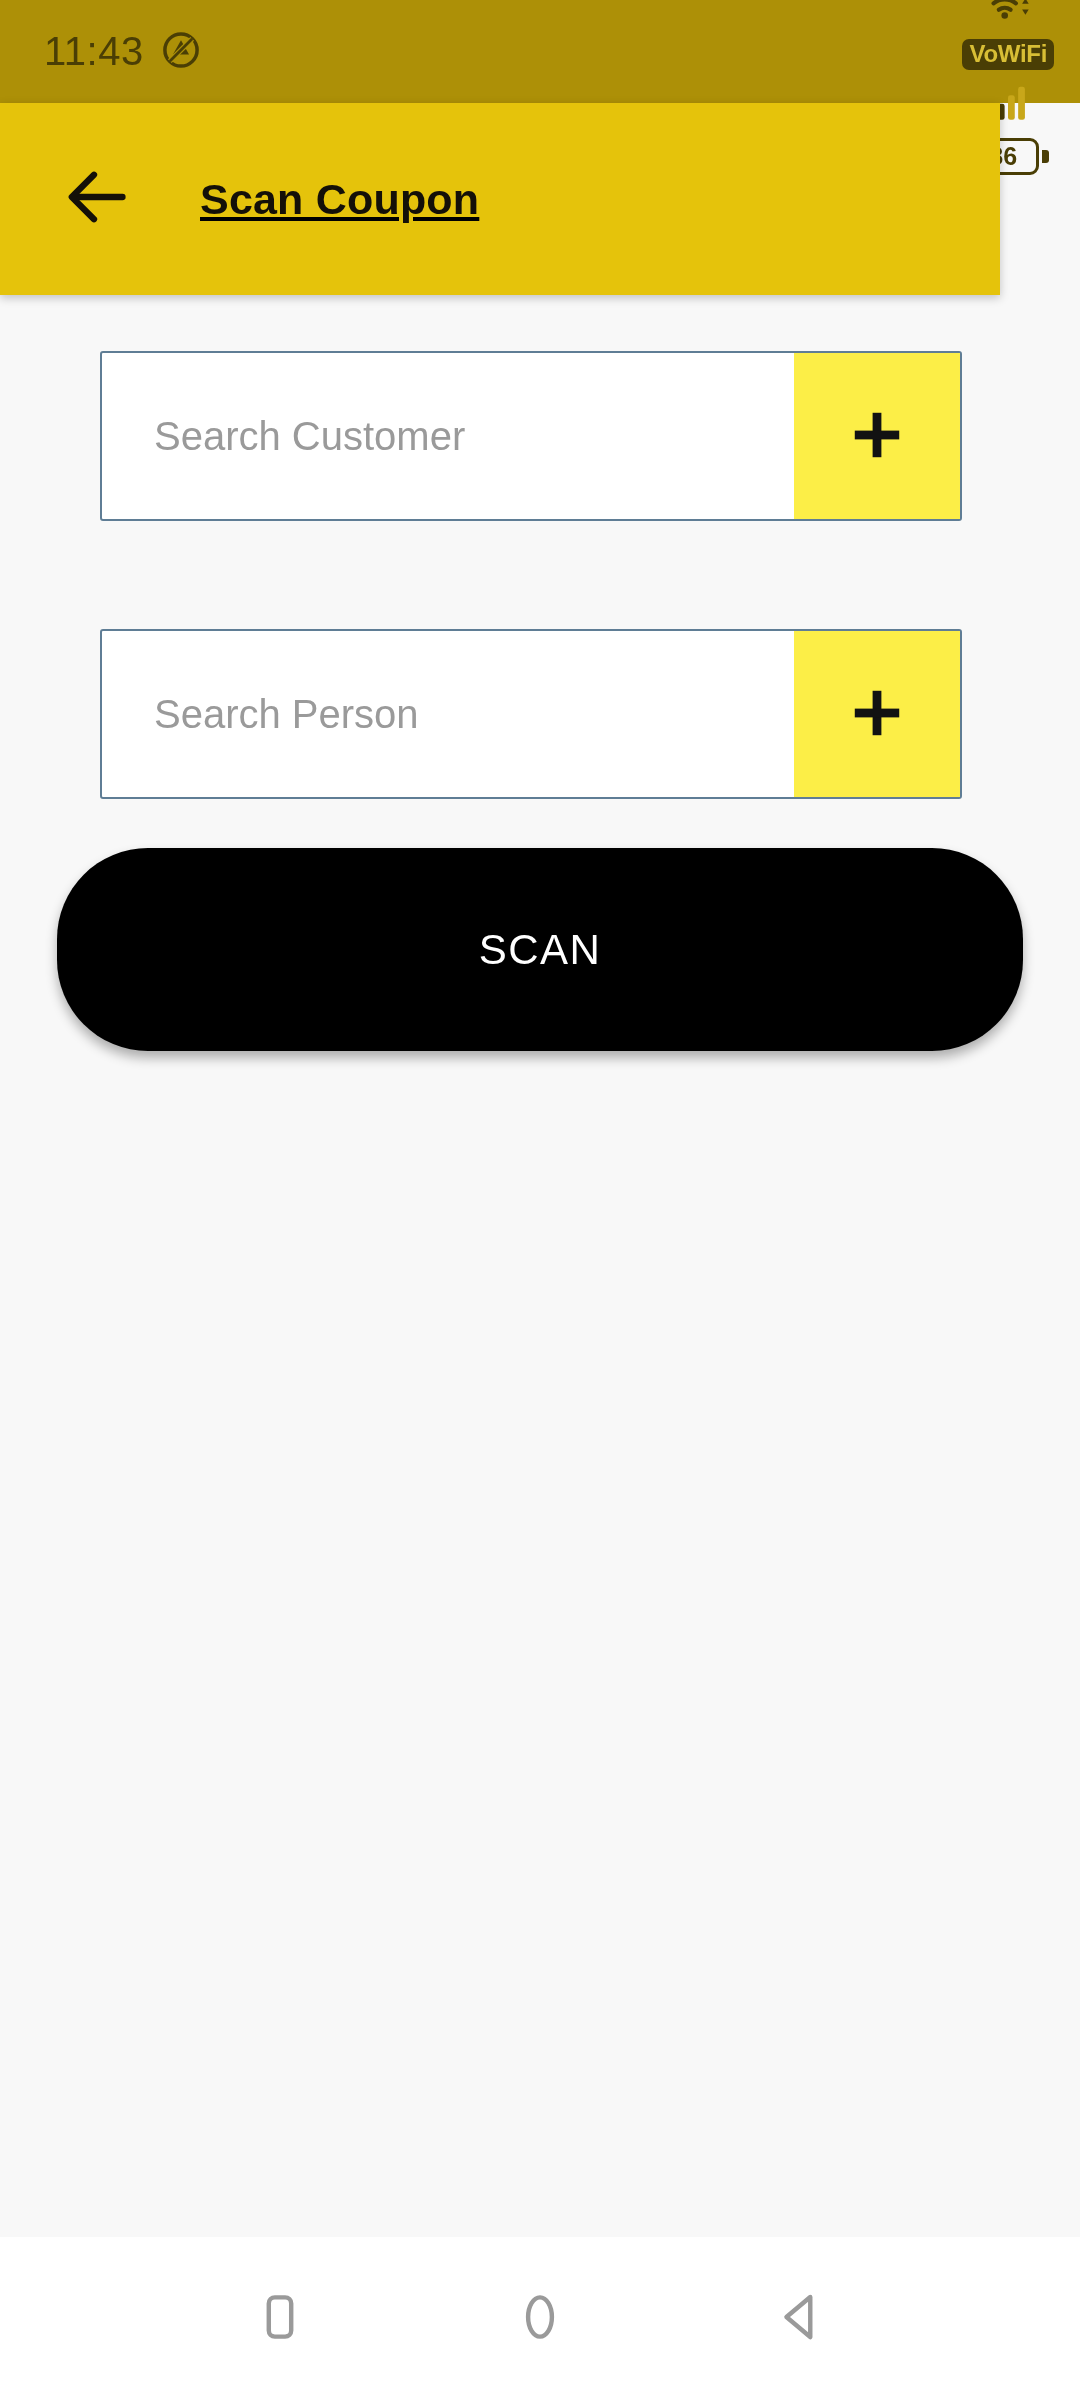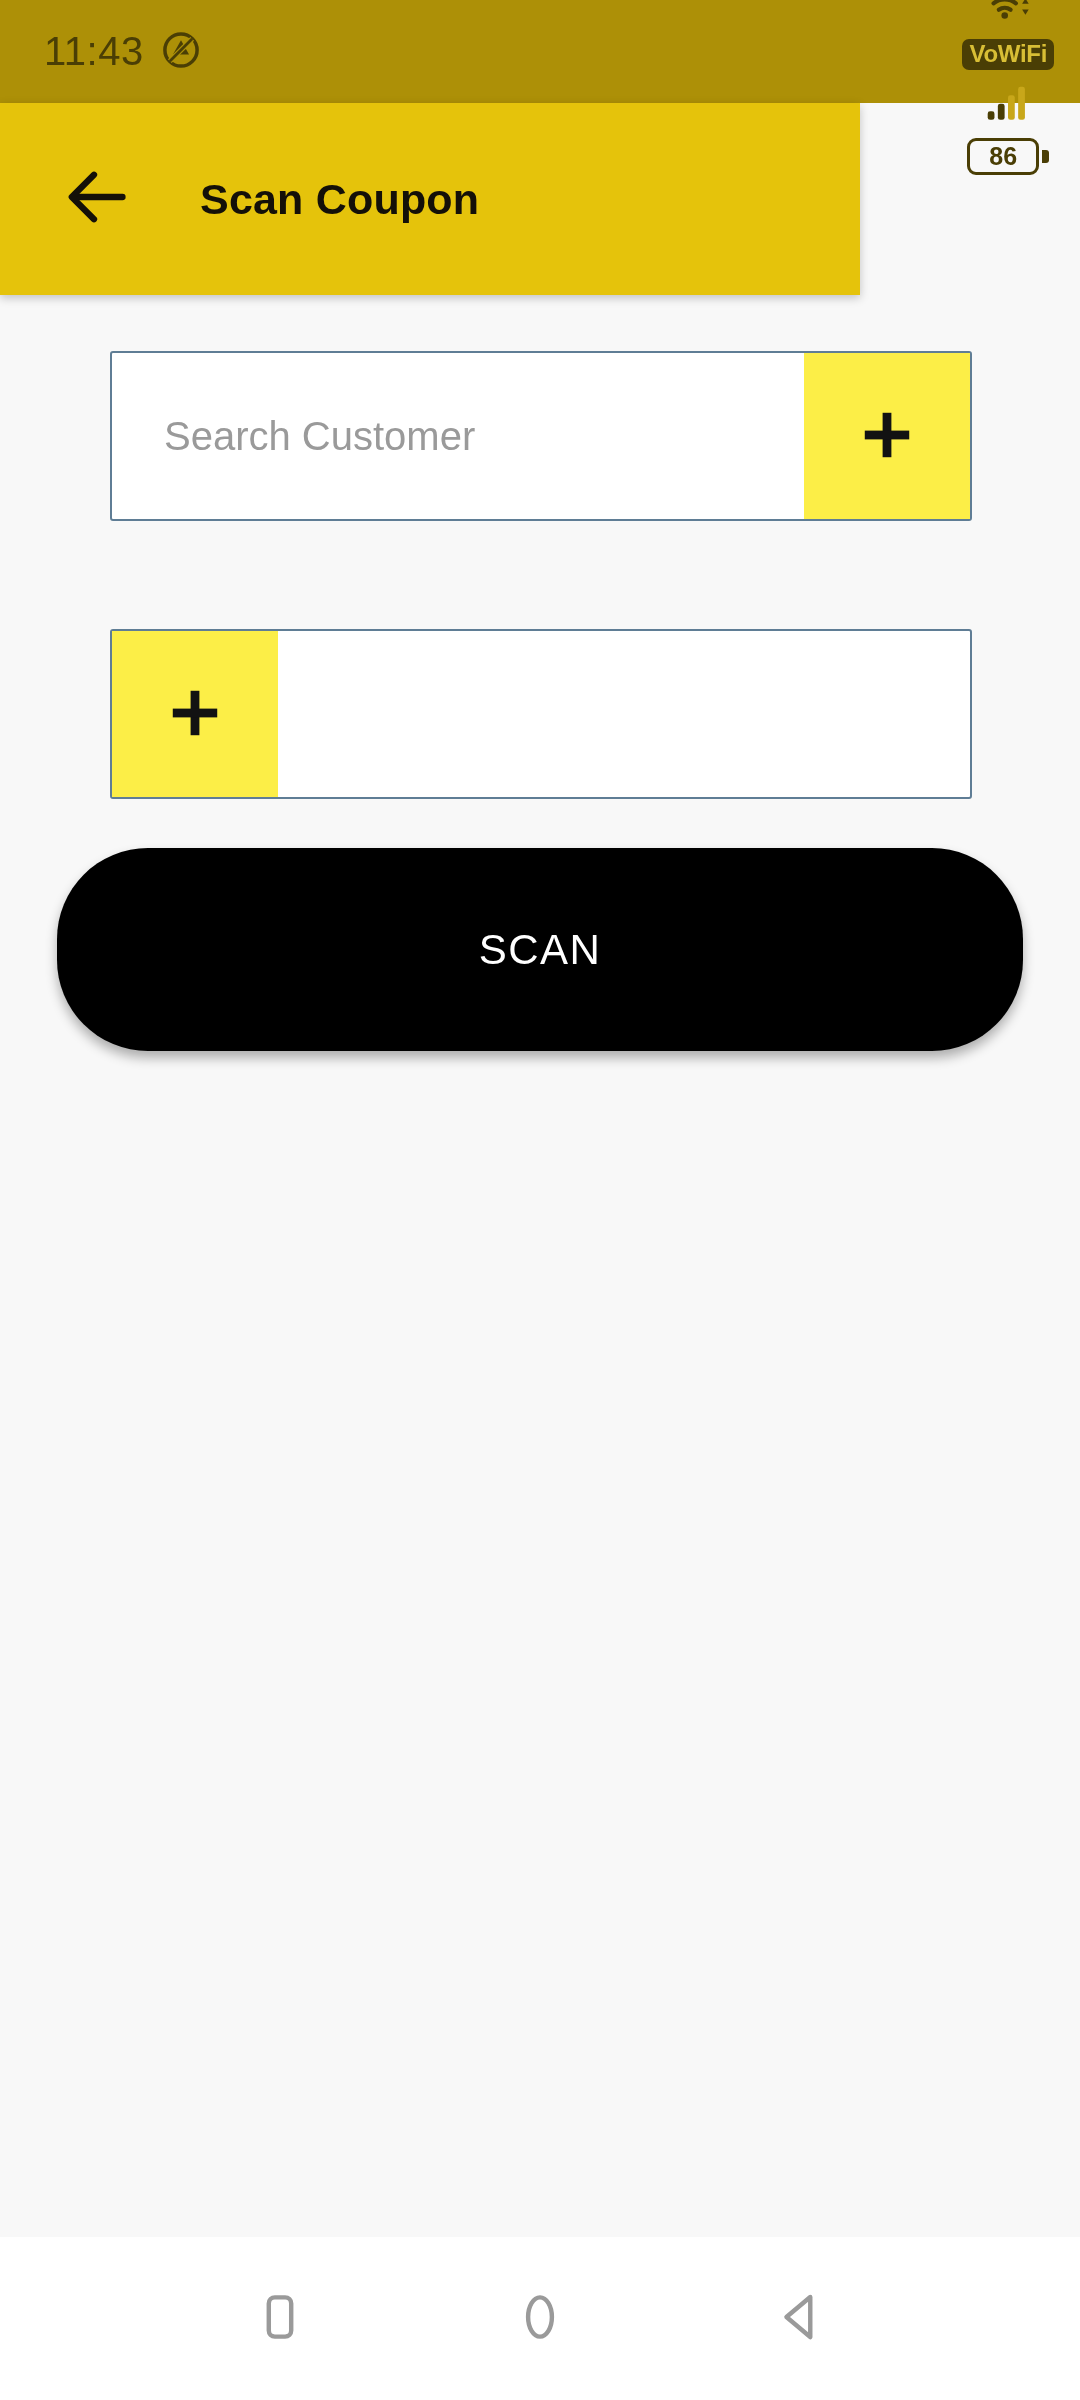--- a/index.html
+++ b/index.html
@@ -54,25 +54,26 @@
   }
   #battery-cap {
     width:7px; height:13px;
     background:#4A3E05;
     border-radius:0 3px 3px 0;
   }
 
   
   #app-bar {
     position:absolute; top:103px; left:0;
-    width:860px; height:192px;
+    width:1000px; height:192px;
     background:#E5C30B;
     display:flex; align-items:center;
     box-shadow:0 3px 9px rgba(0,0,0,0.22);
     z-index:5;
+    text-decoration:underline;
   }
   #back-button {
     width:110px; height:110px;
     margin-left:42px;
     display:flex; align-items:center; justify-content:center;
     cursor:pointer;
   }
   #app-bar-title {
     font-size:43px; font-weight:700;
     color:#141008;
@@ -82,21 +83,21 @@
 
   
   #content {
     position:absolute; top:295px; left:0;
     width:1080px; height:1942px;
     background:#F8F8F8;
   }
 
   .search-row {
     position:absolute;
-    left:110px;
+    left:100px;
     width:862px; height:170px;
     display:flex;
     border:2px solid #5F7D95;
     background:#ffffff;
     border-radius:3px;
   }
   #search-row-customer { top:56px; }
   #search-row-person  { top:334px; }
 
   .search-input {
@@ -235,20 +236,21 @@
         <span class="plus-glyph">
           <svg width="62" height="62" viewBox="0 0 24 24">
             <rect x="10.3" y="3.4" width="3.4" height="17.2" fill="#121212"></rect>
             <rect x="3.4" y="10.3" width="17.2" height="3.4" fill="#121212"></rect>
           </svg>
         </span>
       </button>
     </div>
 
     <div class="search-row" id="search-row-person">
+      <input class="search-input" type="text" placeholder="Search Person" style="">
       <button class="plus-button">
         <span class="plus-glyph">
           <svg width="62" height="62" viewBox="0 0 24 24">
             <rect x="10.3" y="3.4" width="3.4" height="17.2" fill="#121212"></rect>
             <rect x="3.4" y="10.3" width="17.2" height="3.4" fill="#121212"></rect>
           </svg>
         </span>
       </button>
     </div>
 

